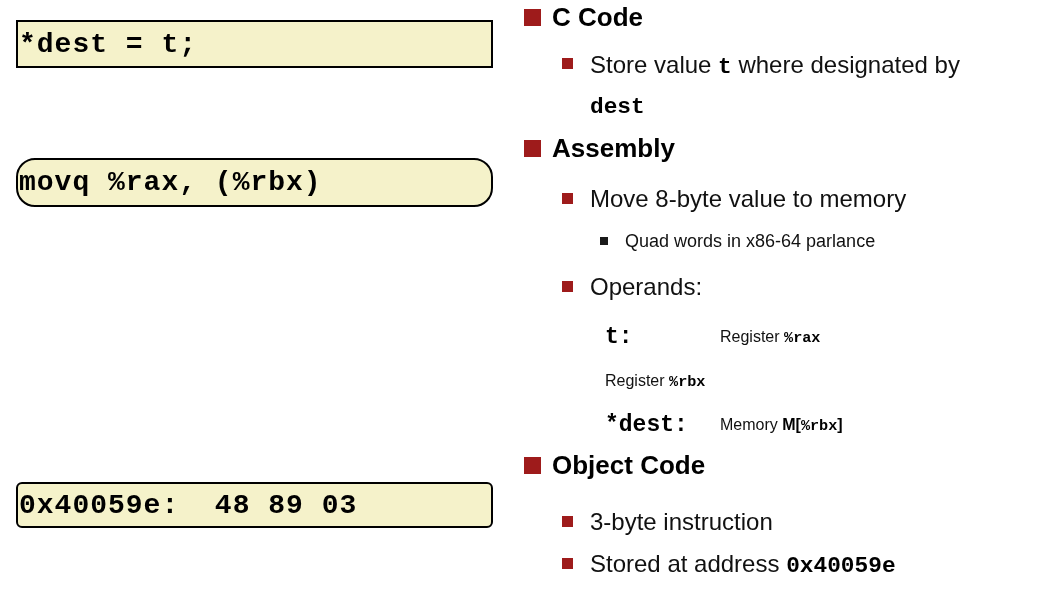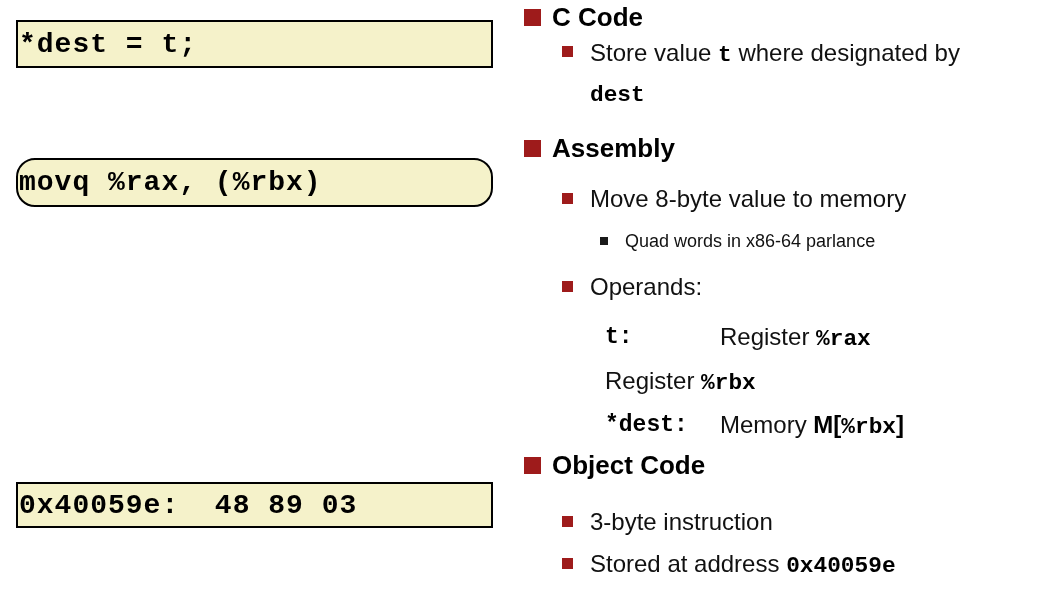--- a/index.html
+++ b/index.html
@@ -23,21 +23,21 @@
   .code-box{
     position:absolute;left:16px;width:477px;
     background:var(--box-bg);
     border:2px solid var(--box-border);
     box-sizing:border-box;
     display:flex;align-items:center;
     padding-left:1px;
   }
   .box-0{top:20px;height:48px;}
   .box-1{top:158px;height:49px;border-radius:19px;}
-  .box-2{top:482px;height:46px;}
+  .box-2{top:482px;height:46px;border-radius:6px;}
   .code-text{
     font-family:"Liberation Mono",monospace;
     font-weight:bold;font-size:28px;color:#000;
     white-space:pre;letter-spacing:1px;
   }
 
   
   .right-col{position:absolute;left:524px;top:0;width:524px;height:585px;}
   .section{position:absolute;left:0;width:100%;}
   .sec-0{top:0;}
@@ -49,37 +49,37 @@
   .heading{font-size:26px;font-weight:bold;line-height:34px;color:#000;white-space:nowrap;}
 
   .item{position:relative;font-size:24px;line-height:36px;}
   .item.l1{margin-left:38px;padding-left:28px;}
   .item.l2{margin-left:76px;padding-left:25px;font-size:18px;line-height:32px;}
   .bullet{position:absolute;left:0;}
   .bullet.b1{top:12px;width:11px;height:11px;background:var(--accent);}
   .bullet.b2{top:12px;width:8px;height:8px;background:var(--sub-bullet);}
 
   .sec-0 .item{line-height:38px;}
-  .sec-0 .items > :nth-child(1){}
+  .sec-0 .items > :nth-child(1){margin-top:12px;}
   .sec-1 .items > :nth-child(1){margin-top:16px;}
   .sec-1 .items > :nth-child(2){margin-top:8px;}
   .sec-1 .items > :nth-child(3){margin-top:12px;}
   .sec-1 .items > :nth-child(4){margin-top:10px;}
   .sec-2 .items > :nth-child(1){margin-top:22px;}
   .sec-2 .items > :nth-child(2){margin-top:6px;}
 
   .operand-table{margin-left:81px;}
   .op-row{display:flex;align-items:center;height:44px;}
   .op-label{
     width:115px;flex:none;
     font-family:"Liberation Mono",monospace;
     font-weight:bold;font-size:23px;color:#000;
     white-space:pre;
   }
-  .op-value{font-size:24px;white-space:pre;}
+  .op-value{font-size:16px;white-space:pre;}
 
   .seg-mono{
     font-family:"Liberation Mono",monospace;
     font-weight:bold;font-size:0.95em;color:#000;
     white-space:pre;
   }
   .seg-bold{font-weight:bold;color:#000;}
 </style>
 </head>
 <body>

